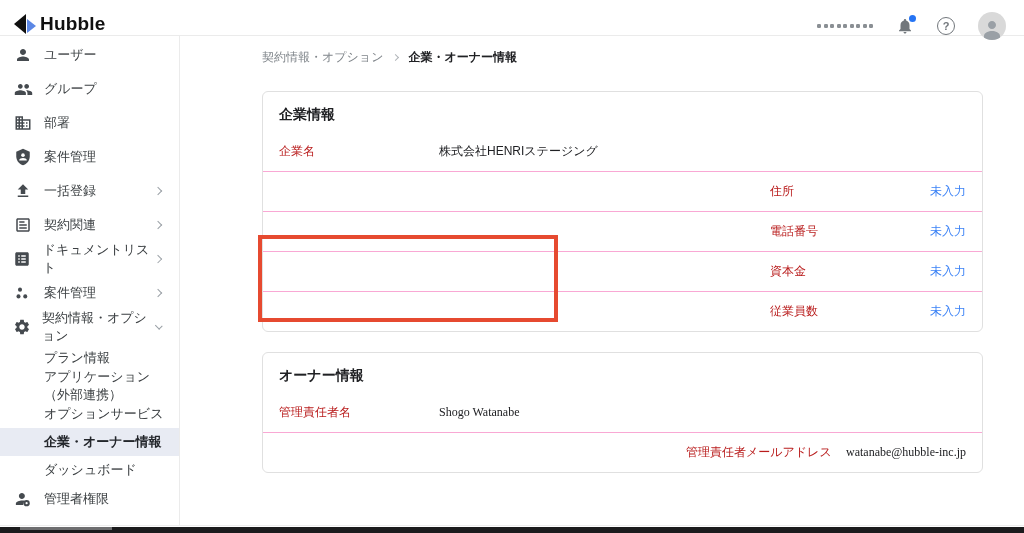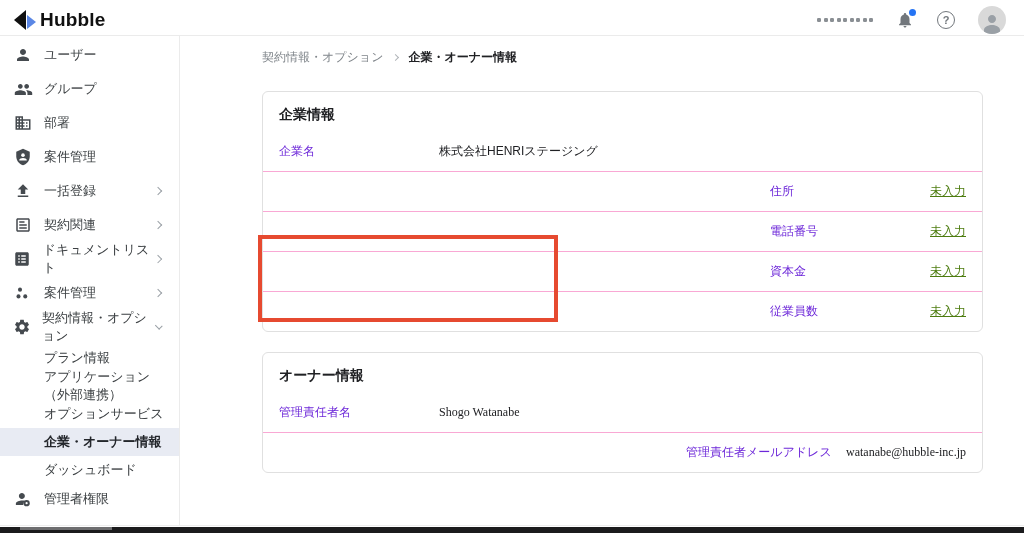--- a/index.html
+++ b/index.html
@@ -4,21 +4,21 @@
 <style>
   * { margin:0; padding:0; box-sizing:border-box; }
   html,body { width:1024px; height:533px; }
   body {
     font-family:"Liberation Sans","DejaVu Sans",sans-serif;
     background:#ffffff; color:#202124; position:relative; overflow:hidden;
   }
   
   .header {
     position:absolute; top:0; left:0; right:0; height:36px;
-    display:flex; align-items:center; padding:5px 18px 0 14px;
+    display:flex; align-items:flex-start; padding:12px 18px 0 14px;
     border-bottom:1px solid #ebebeb; background:#fff; z-index:10;
   }
   .logo { display:flex; align-items:center; gap:4px; }
   .logo-mark { display:flex; align-items:center; height:24px; }
   .tri-black { width:0; height:0; border-top:10px solid transparent; border-bottom:10px solid transparent; border-right:12px solid #101010; }
   .tri-blue  { width:0; height:0; border-top:7px solid transparent; border-bottom:7px solid transparent; border-left:9px solid #5b87e5; margin-left:1px; margin-top:3px; }
   .logo-text { font-size:19px; font-weight:700; color:#101010; letter-spacing:.2px; }
   .header-right { margin-left:auto; display:flex; align-items:center; gap:23px; }
   .dots-grid { display:grid; grid-template-columns:repeat(3,4px); grid-gap:2.5px; cursor:pointer; }
   .dots-grid i { width:4px; height:4px; border-radius:1.2px; background:#8a8f94; }
@@ -46,23 +46,23 @@
   .main { position:absolute; top:36px; left:218px; right:0; bottom:0; background:#fff; padding:12px 40px 0 44px; }
   .breadcrumb { display:flex; align-items:center; gap:10px; font-size:12px; color:#80868b; height:18px; }
   .breadcrumb .current { color:#202124; font-weight:700; }
   .crumb-sep { width:5px; height:5px; border-top:1.3px solid #b0b4b8; border-right:1.3px solid #b0b4b8; transform:rotate(45deg); display:inline-block; }
   .card { position:relative; width:721px; background:#fff; border:1px solid #e0e0e0; border-radius:6px; margin-top:25px; }
   .card + .card { margin-top:20px;font-family:Liberation Serif, serif; }
   .card-title { padding:14px 16px 8px; font-size:14px; font-weight:700; color:#202124; }
   .info-row { display:flex; align-items:center; padding:11px 16px; }
   .info-row + .info-row, .card-title + .info-row { border-top:0; }
   .info-row.bordered { border-top:1px solid #f9a8d4;justify-content:flex-end; }
-  .row-label { width:160px; flex:none; font-size:12px; color:#6d28d9; }
+  .row-label { width:160px; flex:none; font-size:12px; color:#b91c1c; }
   .row-value { font-size:12px; color:#202124; }
-  .row-value.empty { color:#4d7c0f;text-decoration:underline; }
+  .row-value.empty { color:#3b82f6; }
   .annotation-box {
     position:absolute; left:-5px; top:143px; width:300px; height:87px;
     border:4px solid #e64a30; pointer-events:none; z-index:6;
   }
   
   .page-bottom-line { position:absolute; left:0; right:0; bottom:7px; height:1px; background:#ededed; }
   .desktop-edge { position:absolute; left:0; right:0; bottom:0; height:6px; background:#1b1b1d; z-index:20; }
   .desktop-edge i { position:absolute; left:20px; top:0; width:92px; height:3px; background:#6e6e70; display:block; }
 </style>
 </head>

